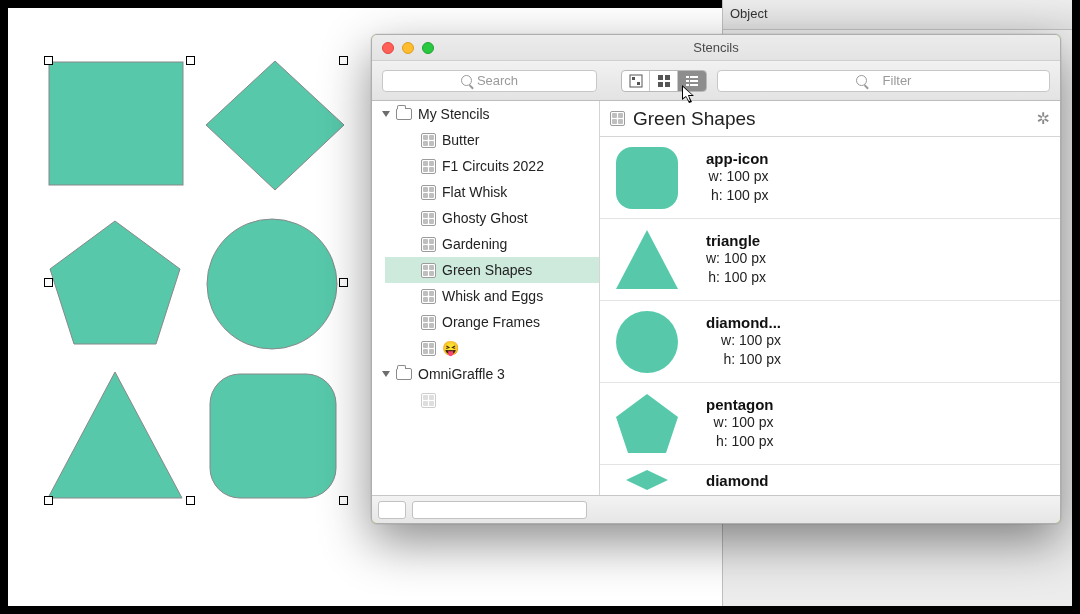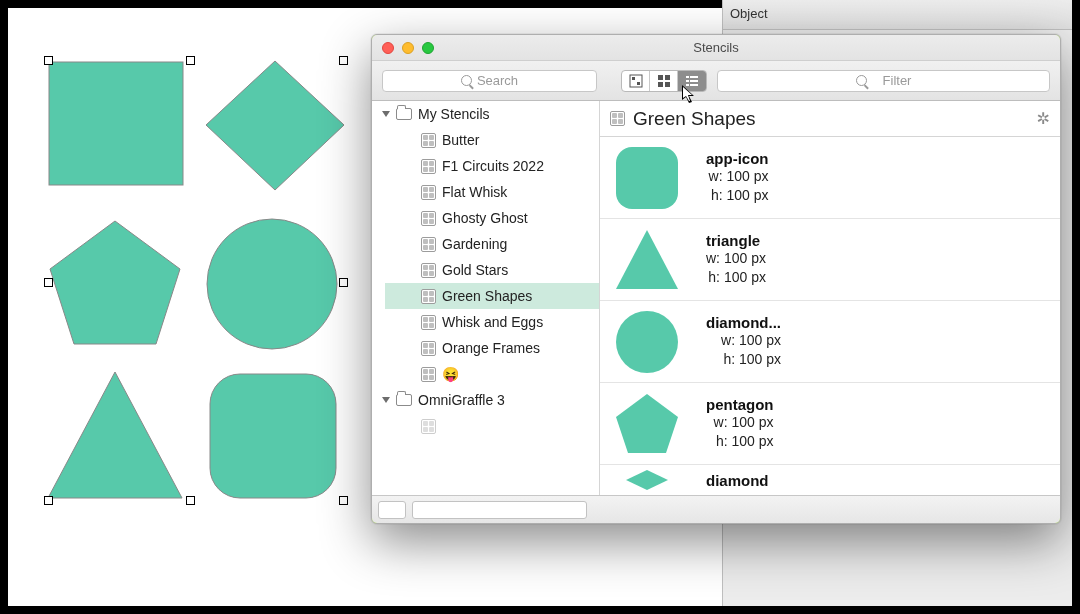--- a/index.html
+++ b/index.html
@@ -349,29 +349,20 @@
       </div>
       <div class="tree-row child">
         <span class="stencil-icon">
             <span></span>
             <span></span>
             <span></span>
             <span></span>
           </span>
         <span>Gardening</span>
       </div>
-      <div class="tree-row child">
-        <span class="stencil-icon">
-            <span></span>
-            <span></span>
-            <span></span>
-            <span></span>
-          </span>
-        <span>Gold Stars</span>
-      </div>
       <div class="tree-row child selected">
         <span class="stencil-icon">
             <span></span>
             <span></span>
             <span></span>
             <span></span>
           </span>
         <span>Green Shapes</span>
       </div>
       <div class="tree-row child">

